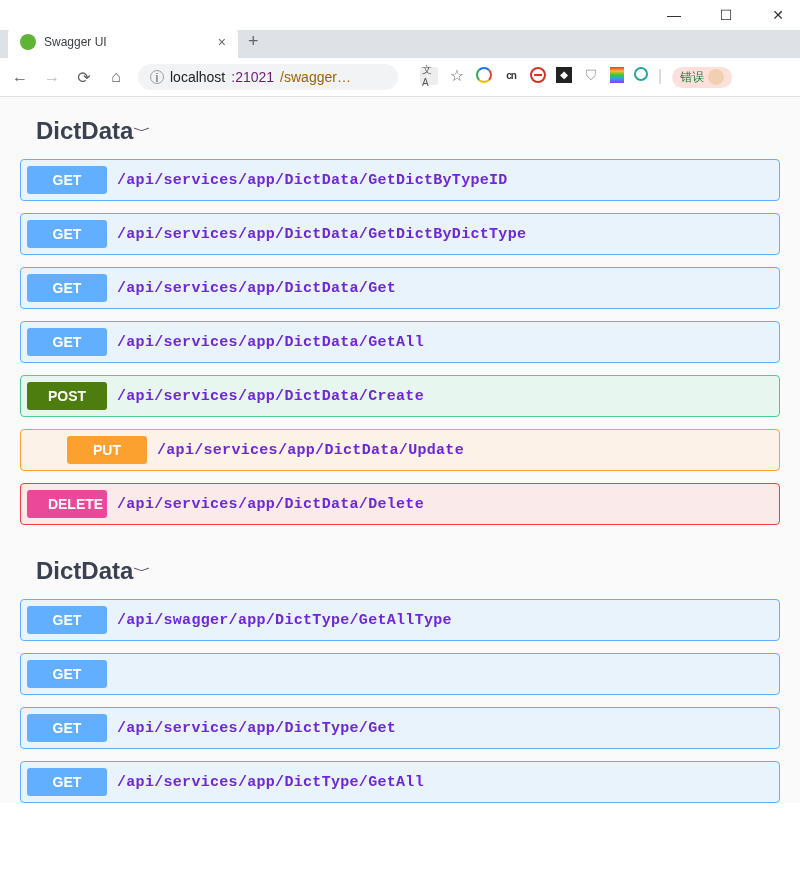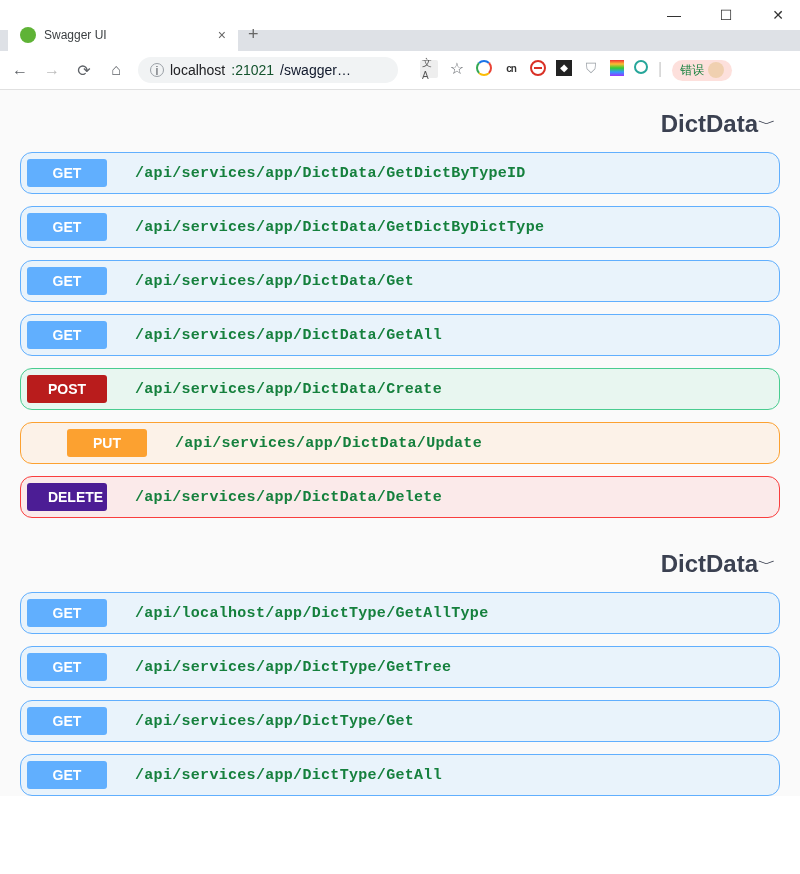--- a/index.html
+++ b/index.html
@@ -21,21 +21,21 @@
     height: 30px;
     padding-right: 8px;
     gap: 24px;
     font-size: 14px;
     color: #333;
   }
   .win-btn { width: 28px; text-align: center; cursor: default; }
   .tab-bar {
     display: flex;
     align-items: flex-end;
-    height: 21px;
+    height: 28px;
     padding-left: 8px;
     background: #dee1e6;
   }
   .tab {
     display: flex;
     align-items: center;
     gap: 8px;
     background: #fff;
     border-radius: 8px 8px 0 0;
     padding: 8px 12px;
@@ -67,84 +67,85 @@
     gap: 6px;
     background: #f1f3f4;
     border-radius: 16px;
     padding: 5px 12px;
     font-size: 14px;
     color: #202124;
     max-width: 260px;
   }
   .info-icon { color: #5f6368; font-size: 13px; border: 1px solid #9aa0a6; border-radius: 50%; width: 14px; height: 14px; display: inline-flex; align-items: center; justify-content: center; }
   .url-host { color: #202124; }
-  .url-port { color: #14532d; }
-  .url-path { color: #0f172a; }
+  .url-port { color: #701a75; }
+  .url-path { color: #a16207; }
   .ext-icons { display: flex; gap: 10px; align-items: flex-start; padding-left: 10px; }
   .ext { width: 18px; height: 18px; display: inline-flex; align-items: center; justify-content: center; font-size: 12px; }
   .ext.transl { background:#eee; border-radius:2px; color:#555; font-size:10px; padding:1px 2px; }
   .ext.star { color:#5f6368; font-size:16px; }
   .ext.circle-o { width:16px;height:16px;border:2px solid #1a73e8;border-radius:50%;border-right-color:#ea4335;border-bottom-color:#fbbc04;border-left-color:#34a853; }
   .ext.cntv { font-size:10px; color:#333; font-weight:bold; letter-spacing:-1px; }
   .ext.red-circ { width:16px;height:16px;border:2px solid #d93025;border-radius:50%; position:relative;}
   .ext.red-circ::after{content:"";position:absolute;width:8px;height:2px;background:#d93025;top:5px;left:2px;}
   .ext.dark-sq { width:16px;height:16px;background:#222; color:#fff;font-size:10px;display:inline-flex;align-items:center;justify-content:center;}
   .ext.shield { color:#9aa0a6; font-size:14px; }
   .ext.rainbow { width:14px;height:16px;background:linear-gradient(180deg,#e33,#fb3,#3c3,#39f,#93f); }
   .ext.teal-circ { width:14px;height:14px;border:2px solid #26a69a;border-radius:50%; }
   .err-badge { background:#fde0dc; color:#15803d; border-radius:12px; padding:2px 8px; font-size:12px; display:flex; align-items:center; gap:4px;}
   .err-face { width:16px; height:16px; background:#f0d0b0; border-radius:50%; display:inline-block;}
   
   .content { background: #fafafa; padding: 0; }
   .tag-section { padding: 10px 20px 0 20px; }
   .tag-header {
     display: flex;
     align-items: center;
-    justify-content: flex-end;
+    justify-content: flex-start;
     padding: 10px 4px 14px 4px;
     cursor: pointer;
+    margin-left: 12px;
   }
   .tag-name {
     font-size: 24px;
     font-weight: 700;
     color: #3b4151;
   }
   .chevron { color: #3b4151; font-size: 18px; transform: scaleY(0.7); }
   .opblock {
     border: 1px solid;
-    border-radius: 12px;
+    border-radius: 4px;
     margin-bottom: 12px;
     display: flex;
     align-items: center;
     padding: 6px;
-    gap: 28px;
+    gap: 10px;
     cursor: pointer;
   }
   .opblock.get    { background: #e9f3fb; border-color: #61affe; }
   .opblock.post   { background: #e8f6f0; border-color: #49cc90; }
   .opblock.put    { background: #fcf2e8; border-color: #fca130; }
   .opblock.delete { background: #fbeaea; border-color: #f93e3e; }
   .method {
     min-width: 80px;
     text-align: center;
     color: #fff;
     font-size: 14px;
     font-weight: 700;
     padding: 6px 0;
     border-radius: 3px;
   }
   .opblock.get .method    { background: #61affe; }
-  .opblock.post .method   { background: #b91c1c; }
+  .opblock.post .method   { background: #4d7c0f; }
   .opblock.put .method    { background: #fca130; margin-left: 40px; }
-  .opblock.delete .method { background: #4c1d95; padding-left: 17px; }
+  .opblock.delete .method { background: #ec4899; padding-left: 17px; }
   .path {
     font-family: "Consolas", "Courier New", monospace;
     font-size: 15px;
     font-weight: 600;
-    color: #15803d;
+    color: #6d28d9;
     letter-spacing: 0.3px;
   }
 </style>
 </head>
 <body>
 
 <div class="browser-chrome">
   <div class="window-controls">
     <span class="win-btn">—</span>
     <span class="win-btn">☐</span>
@@ -224,25 +225,24 @@
         <span class="path">/api/services/app/DictData/Delete</span>
       </div>
     </div>
     <div class="tag-section">
       <div class="tag-header">
         <span class="tag-name">DictData</span>
         <span class="chevron">﹀</span>
       </div>
       <div class="opblock get">
         <span class="method">GET</span>
-        <span class="path">/api/localhost/app/DictType/GetAllType</span>
-      </div>
-      <div class="opblock get">
-        <span class="method">GET</span>
-        <span class="path">/api/services/app/DictType/GetTree</span>
+        <span class="path">/api/swagger/app/DictType/GetAllType</span>
+      </div>
+      <div class="opblock get">
+        <span class="method">GET</span>
       </div>
       <div class="opblock get">
         <span class="method">GET</span>
         <span class="path">/api/services/app/DictType/Get</span>
       </div>
       <div class="opblock get">
         <span class="method">GET</span>
         <span class="path">/api/services/app/DictType/GetAll</span>
       </div>
     </div>

